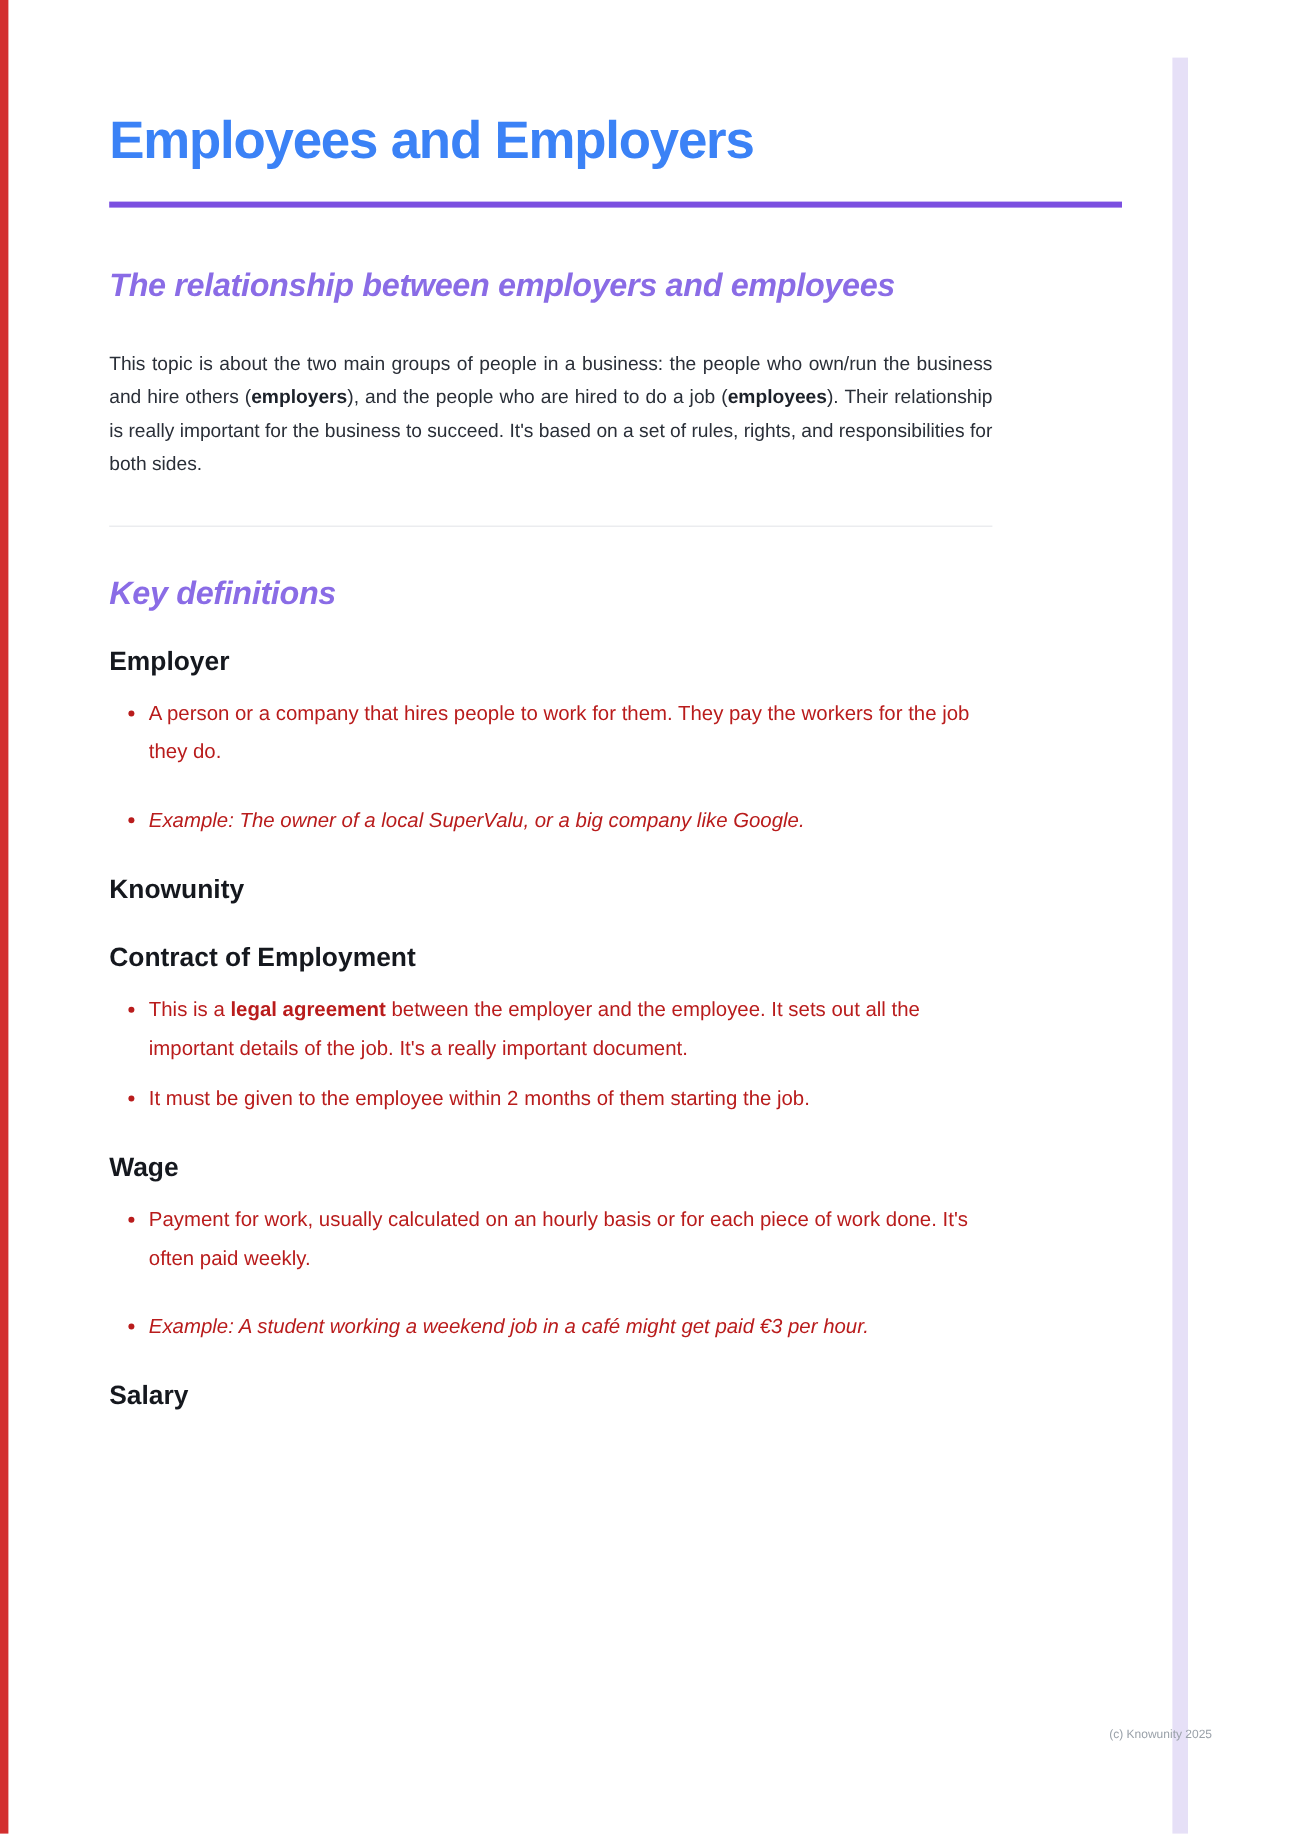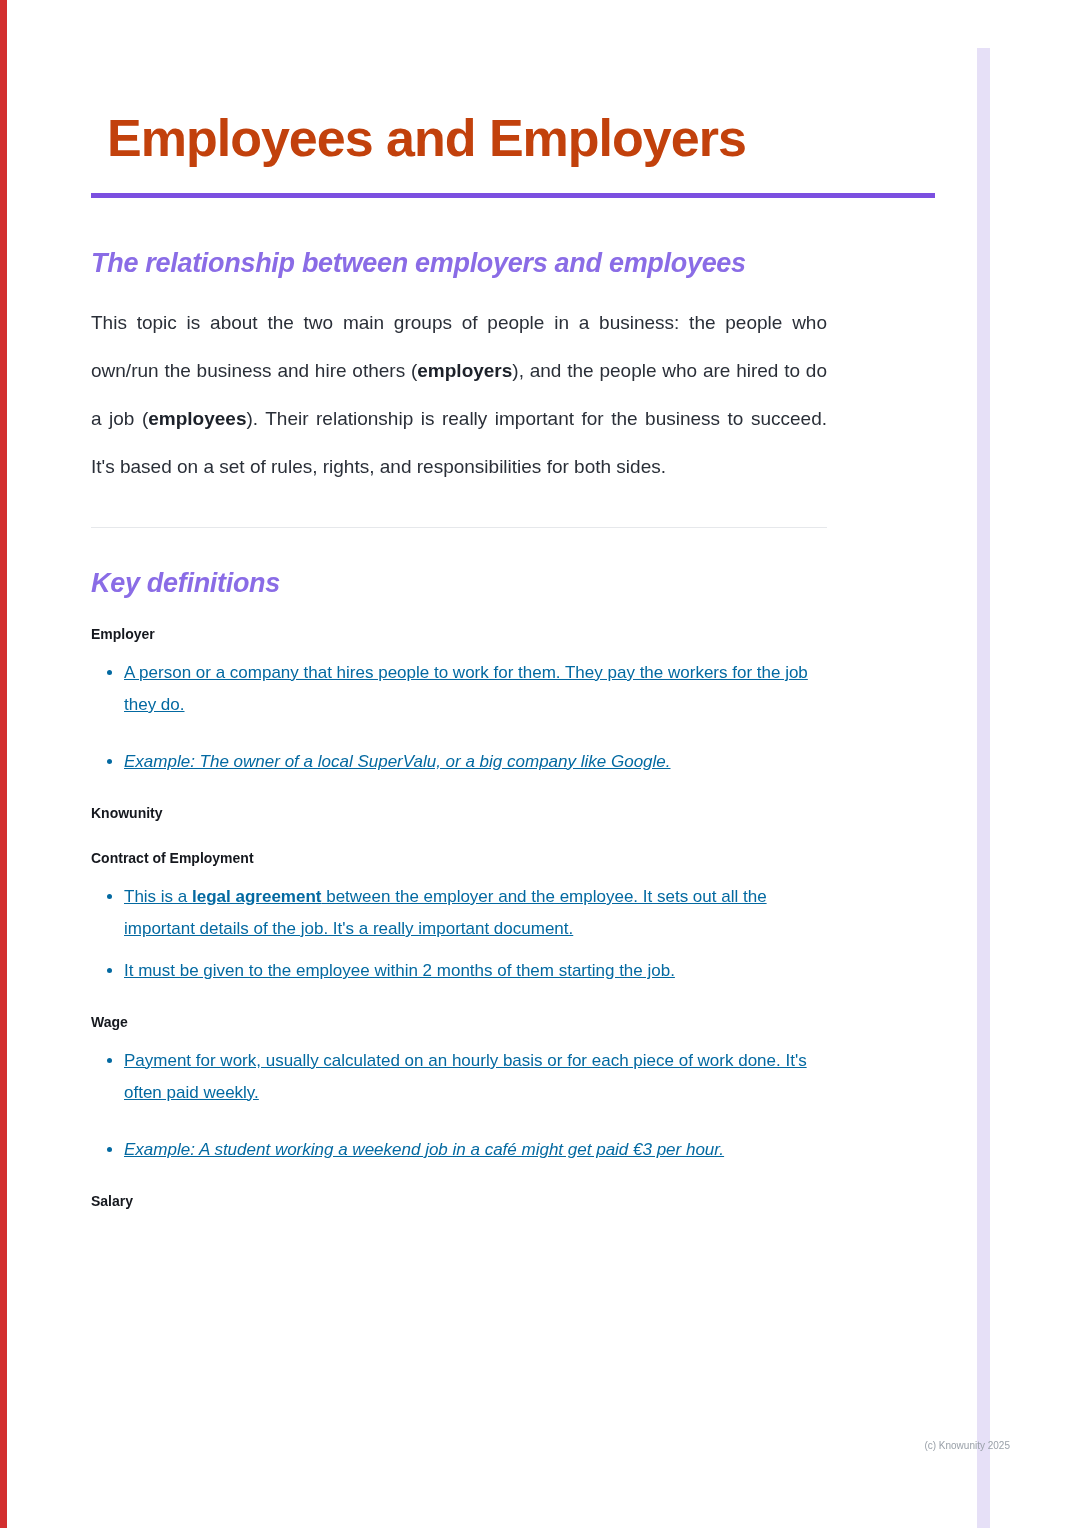--- a/index.html
+++ b/index.html
@@ -24,78 +24,77 @@
     width: 13px; height: 1480px;
     background: #e6e0f7;
   }
   .content {
     position: absolute;
     left: 91px; top: 0;
     width: 844px;
     padding-top: 94px;
   }
   .doc-title {
-    margin: 16px;
-    font-size: 52px;
+    margin: 0;
+    font-size: 44px;
     line-height: 1.1;
     font-weight: 800;
     letter-spacing: -1px;
-    color: #c2410c;
+    color: #3b82f6;
   }
   .title-rule {
     margin-top: 26px;
     width: 844px;
     height: 5px;
     background: #7b4fe0;
   }
   .section-heading {
     margin: 0;
     font-size: 27px;
     line-height: 1.15;
     font-weight: 700;
     letter-spacing: -0.3px;
     color: #8a6ce6;
     font-style: italic;
   }
   .heading-relationship { margin-top: 50px; }
   .heading-keydefs { margin-top: 40px; }
   .intro-paragraph {
-    margin-top: 20px;
+    margin-top: 36px;
     width: 736px;
-    font-size: 19px;
-    line-height: 48px;
+    font-size: 16px;
+    line-height: 28px;
     text-align: justify;
     color: #2a2f38;
   }
   .intro-paragraph strong, .bullet-text strong { font-weight: 700; color: #1c2129; }
   .divider {
     margin-top: 36px;
     width: 736px;
     height: 1px;
     background: #e6e8eb;
   }
   .term {
     margin-top: 26px;
-    font-size: 14px;
+    font-size: 22px;
     line-height: 1.4;
     font-weight: 700;
     color: #15181e;
   }
   ul.bullets {
     margin: 12px 0 0 0;
     padding-left: 33px;
     width: 703px;
     list-style: disc;
   }
   ul.bullets li {
     font-size: 17px;
     line-height: 32px;
     margin-bottom: 10px;
-    color: #0369a1;
-    text-decoration: underline;
+    color: #b91c1c;
   }
   ul.bullets li.italic { font-style: italic; margin-top: 25px; }
   .footer {
     position: absolute;
     top: 1440px;
     right: 70px;
     font-size: 10px;
     color: #9aa1a9;
   }
 </style>

